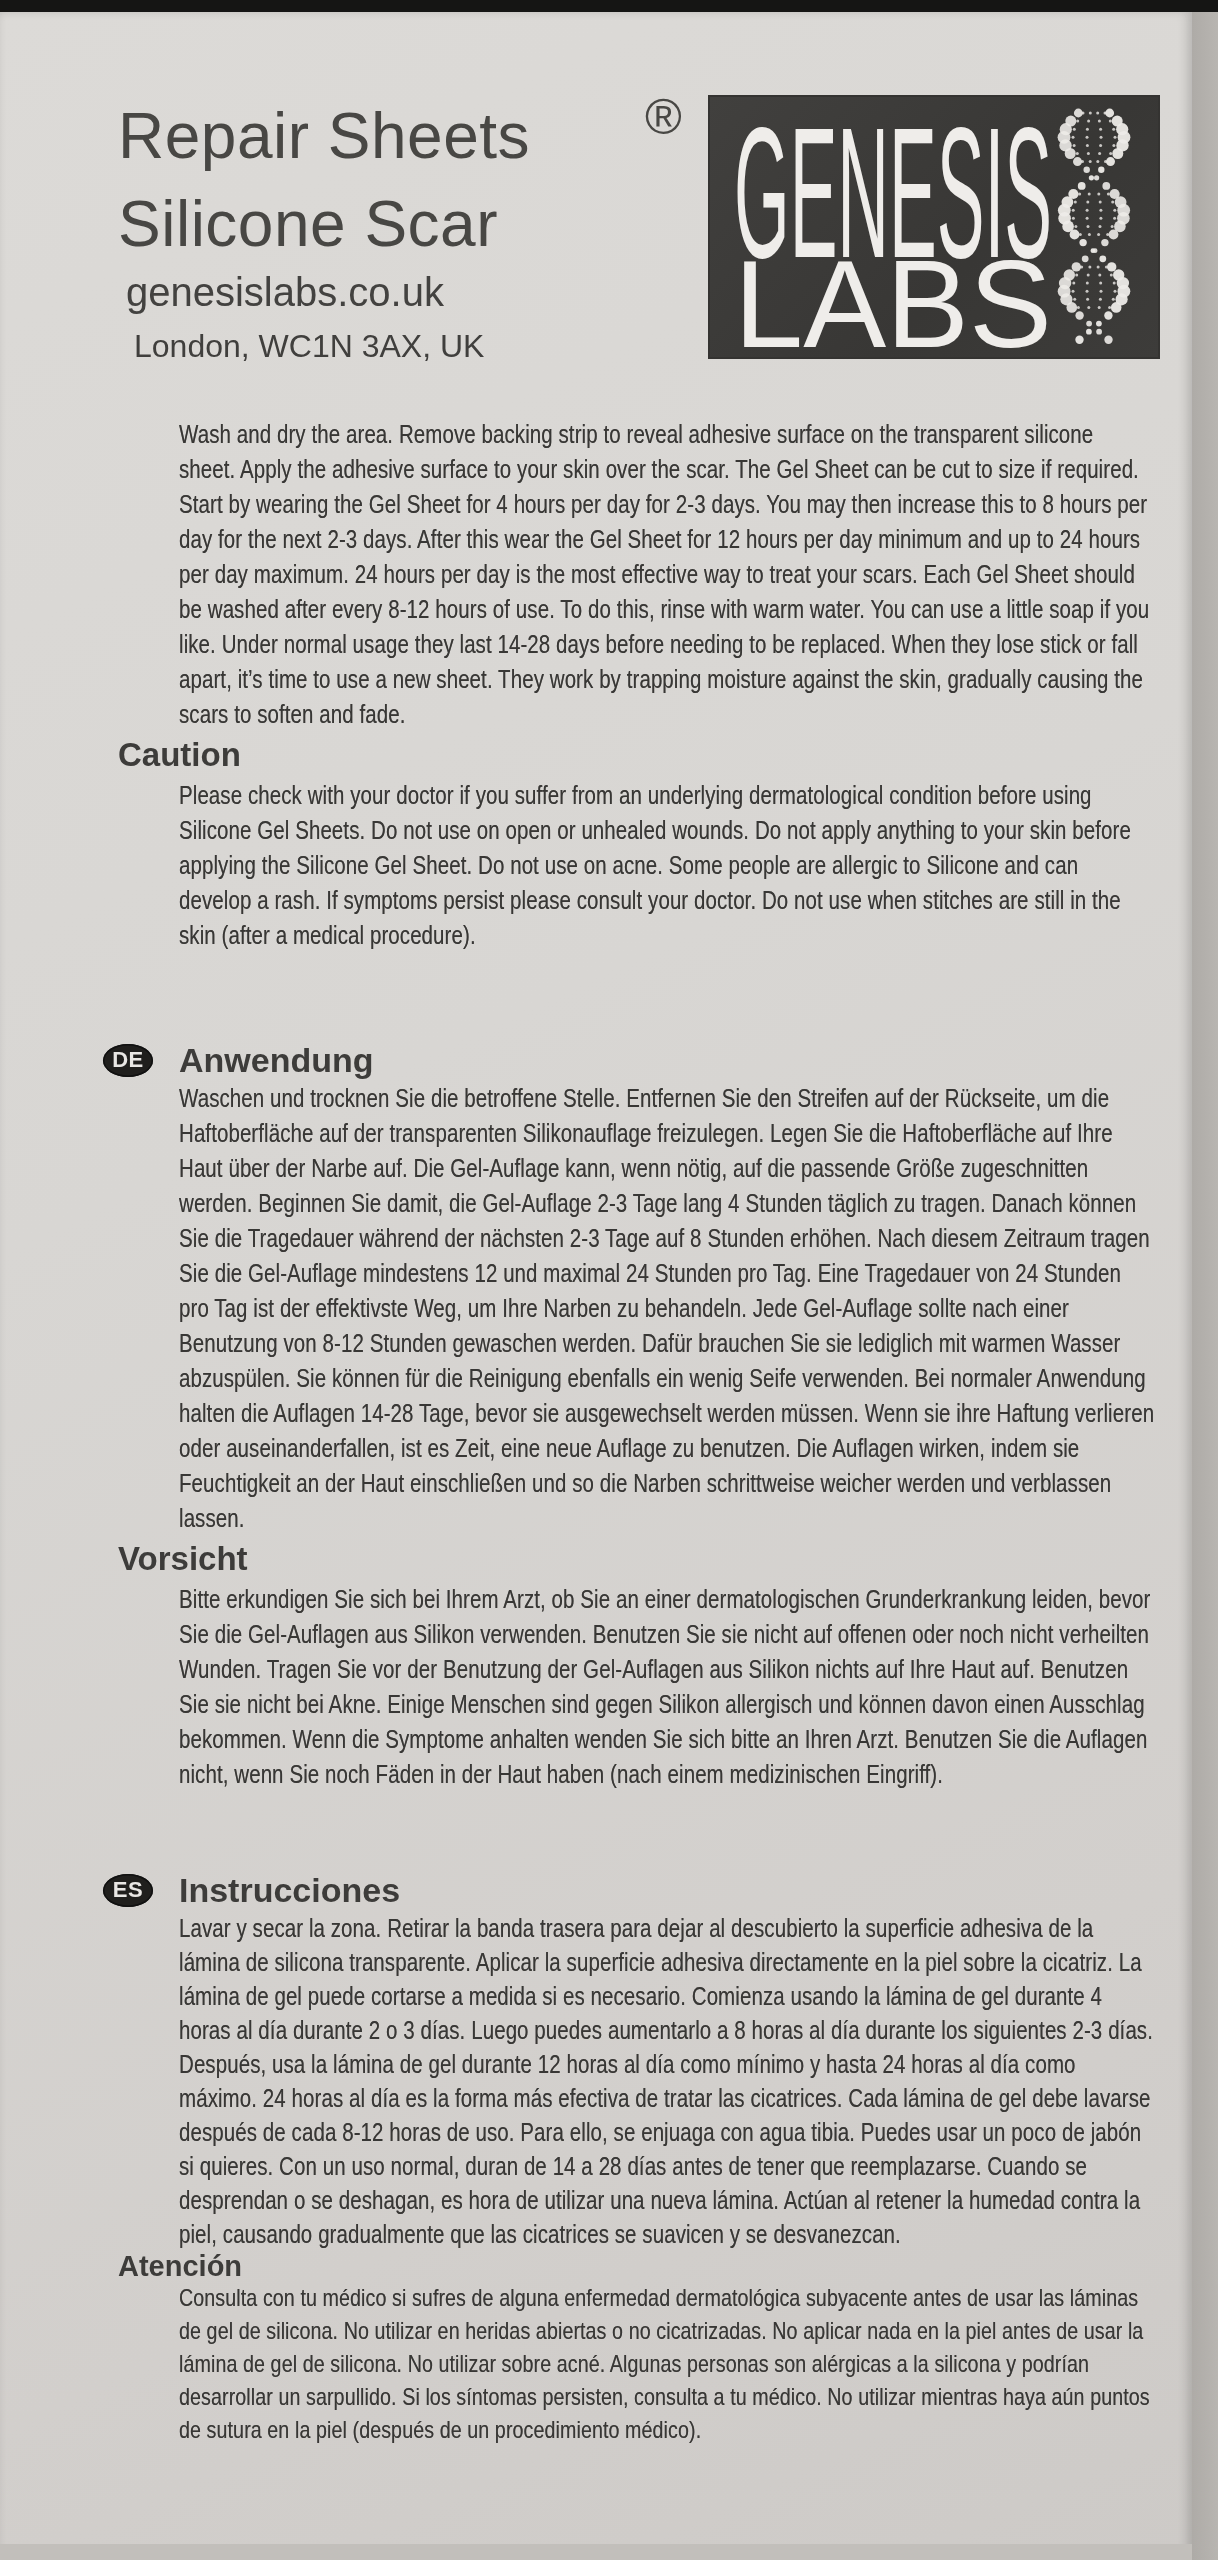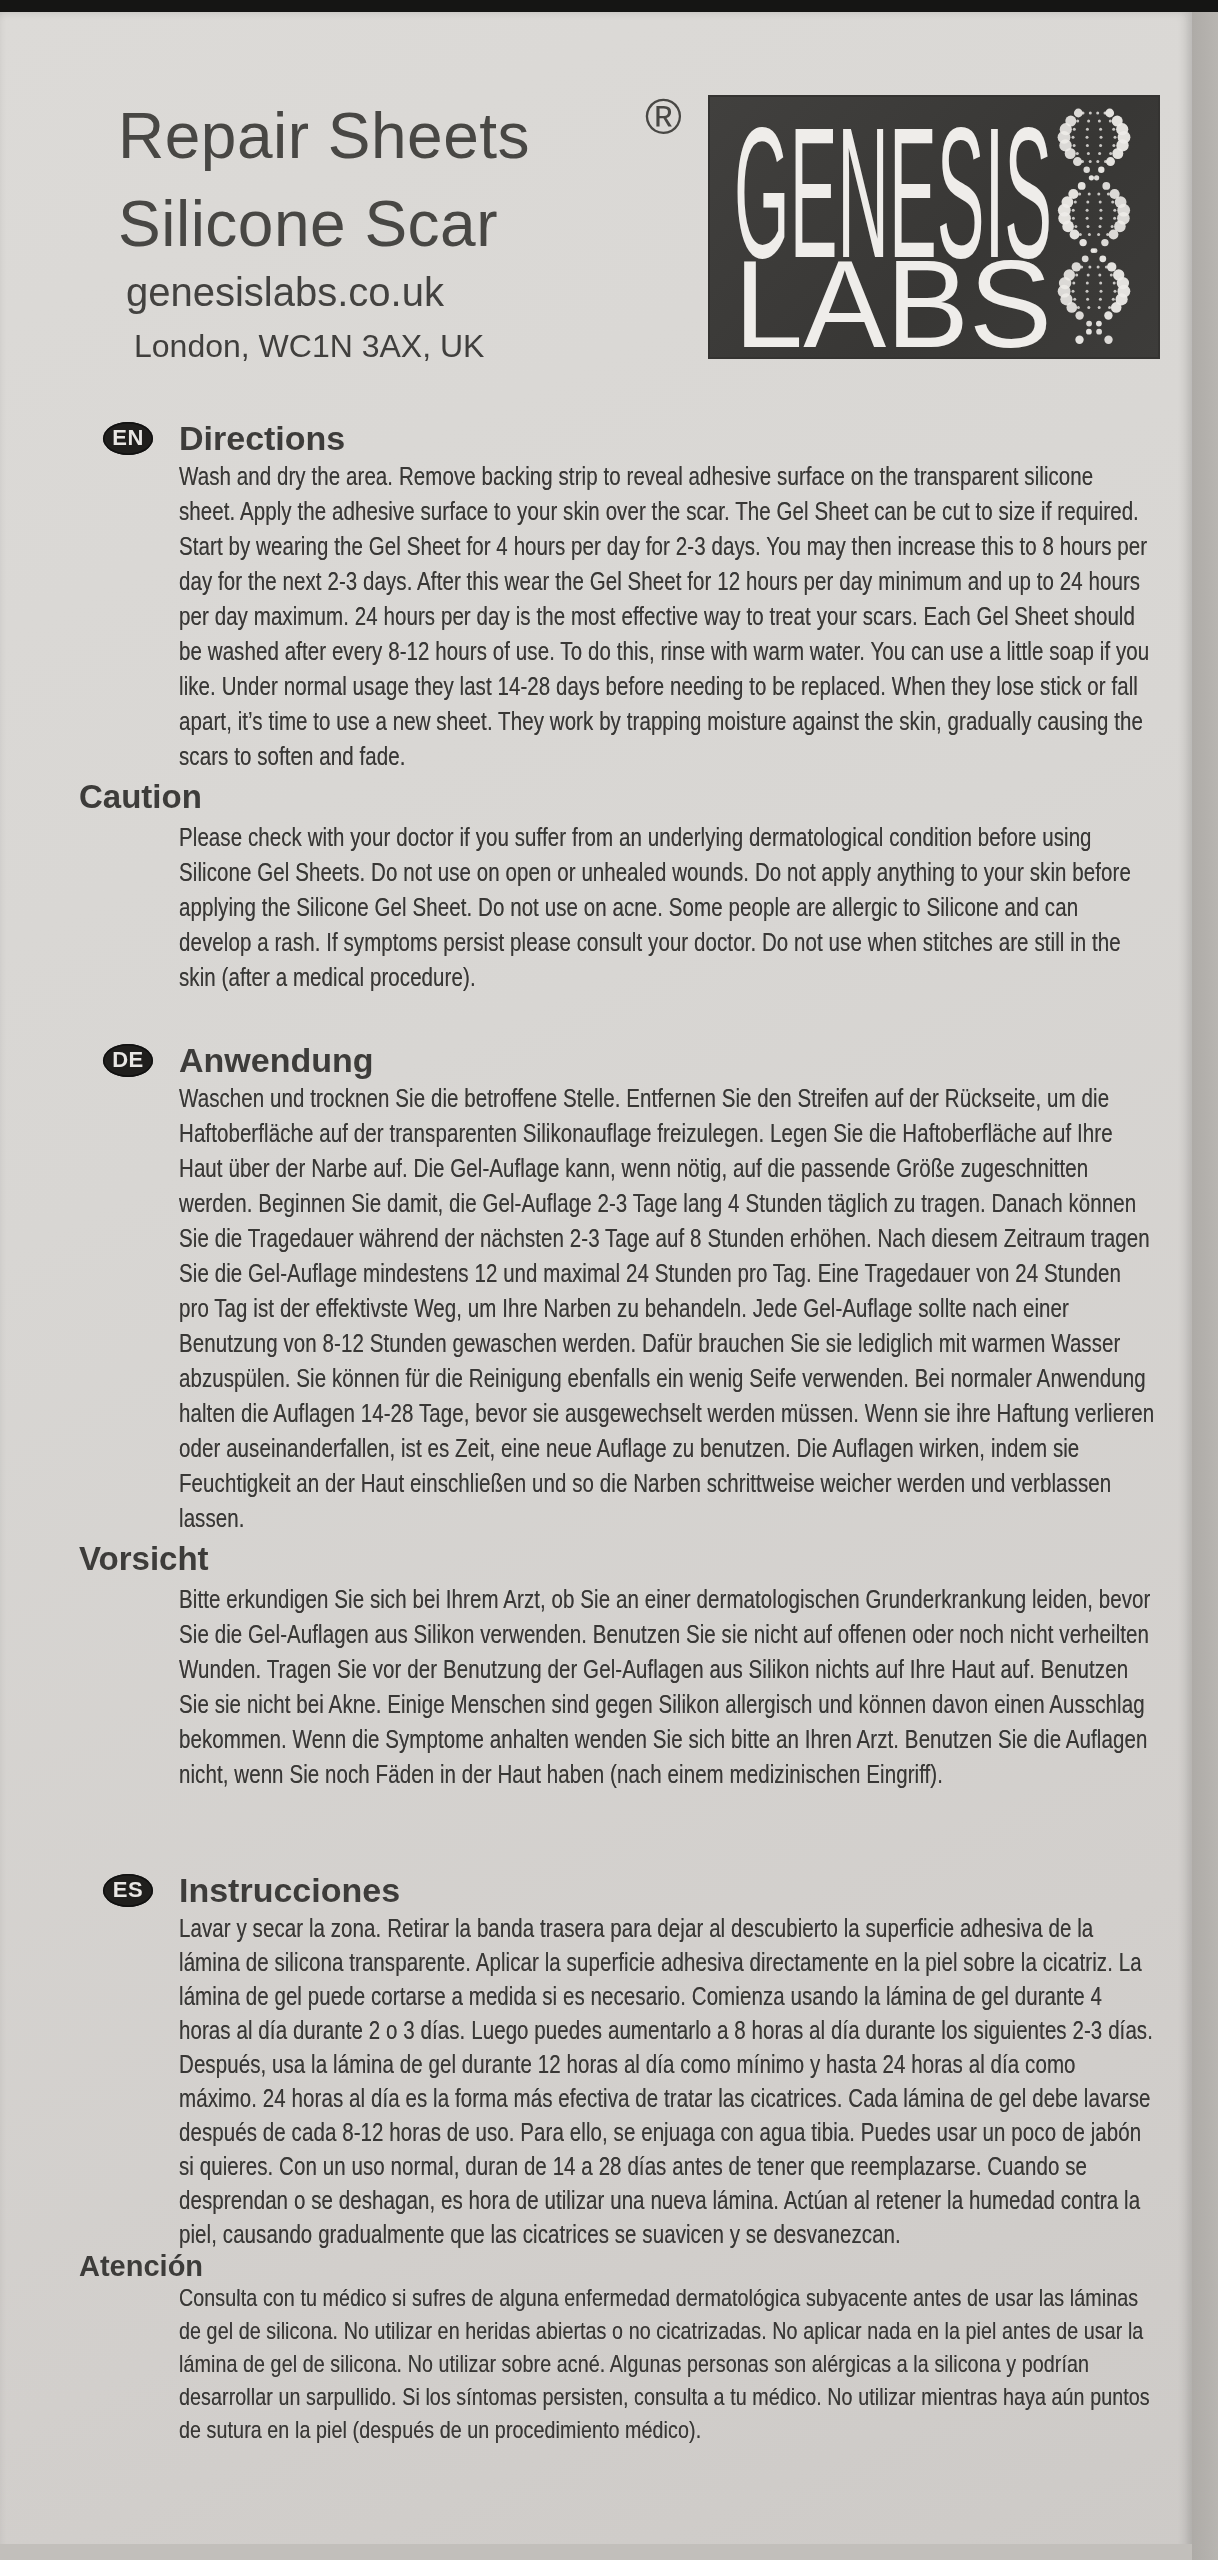--- a/index.html
+++ b/index.html
@@ -40,21 +40,21 @@
     color:#e9e7e4;font-weight:700;font-size:22px;letter-spacing:.5px;
     display:flex;align-items:center;justify-content:center;
     box-shadow:inset 0 0 0 1.5px #111;
   }
   .heading{margin-left:26px;font-size:34px;font-weight:600;color:#3d3c3a;}
   .para{
     margin-left:179px;width:1190px;transform:scaleX(.82);transform-origin:0 0;
     font-size:25px;line-height:35px;color:#383735;letter-spacing:.1px;
     text-shadow:0 0 .5px rgba(56,55,53,.55);
   }
-  .subhead{margin-left:79px;font-size:33px;line-height:46px;font-weight:600;color:#3d3c3a;}
+  .subhead{margin-left:118px;font-size:33px;line-height:46px;font-weight:600;color:#3d3c3a;}
   .sec-es .para{line-height:34px;}
   .sec-es .subhead{font-size:29px;line-height:30px;font-weight:700;}
   .sec-es .para-sub{line-height:33px;font-size:24px;}
 </style>
 </head>
 <body>
 
 <div class="page">
   <div class="leaflet">
 
@@ -203,24 +203,20 @@
             <circle cx="379.1" cy="226.6" r="2.9" fill="#edebe8" opacity="0.9"></circle>
             <circle cx="378.9" cy="234.7" r="2.9" fill="#edebe8" opacity="0.95"></circle>
             <circle cx="389.1" cy="234.7" r="2.9" fill="#edebe8" opacity="0.9"></circle>
             <circle cx="369.5" cy="242.8" r="4.2" fill="#edebe8" opacity="0.95"></circle>
             <circle cx="398.5" cy="242.8" r="4.2" fill="#edebe8" opacity="0.9"></circle>
           </g>
       </svg>
     </div>
 
     <div class="section sec-en">
-      <div class="sec-head">
-        <div class="badge">EN</div>
-        <div class="heading">Directions</div>
-      </div>
       <div class="para">Wash and dry the area. Remove backing strip to reveal adhesive surface on the transparent silicone sheet. Apply the adhesive surface to your skin over the scar. The Gel Sheet can be cut to size if required. Start by wearing the Gel Sheet for 4 hours per day for 2-3 days. You may then increase this to 8 hours per day for the next 2-3 days. After this wear the Gel Sheet for 12 hours per day minimum and up to 24 hours per day maximum. 24 hours per day is the most effective way to treat your scars. Each Gel Sheet should be washed after every 8-12 hours of use. To do this, rinse with warm water. You can use a little soap if you like. Under normal usage they last 14-28 days before needing to be replaced. When they lose stick or fall apart, it’s time to use a new sheet. They work by trapping moisture against the skin, gradually causing the scars to soften and fade.</div>
       <div class="subhead">Caution</div>
       <div class="para">Please check with your doctor if you suffer from an underlying dermatological condition before using Silicone Gel Sheets. Do not use on open or unhealed wounds. Do not apply anything to your skin before applying the Silicone Gel Sheet. Do not use on acne. Some people are allergic to Silicone and can develop a rash. If symptoms persist please consult your doctor. Do not use when stitches are still in the skin (after a medical procedure).</div>
     </div>
 
     <div class="section sec-de">
       <div class="sec-head">
         <div class="badge">DE</div>
         <div class="heading">Anwendung</div>
       </div>

